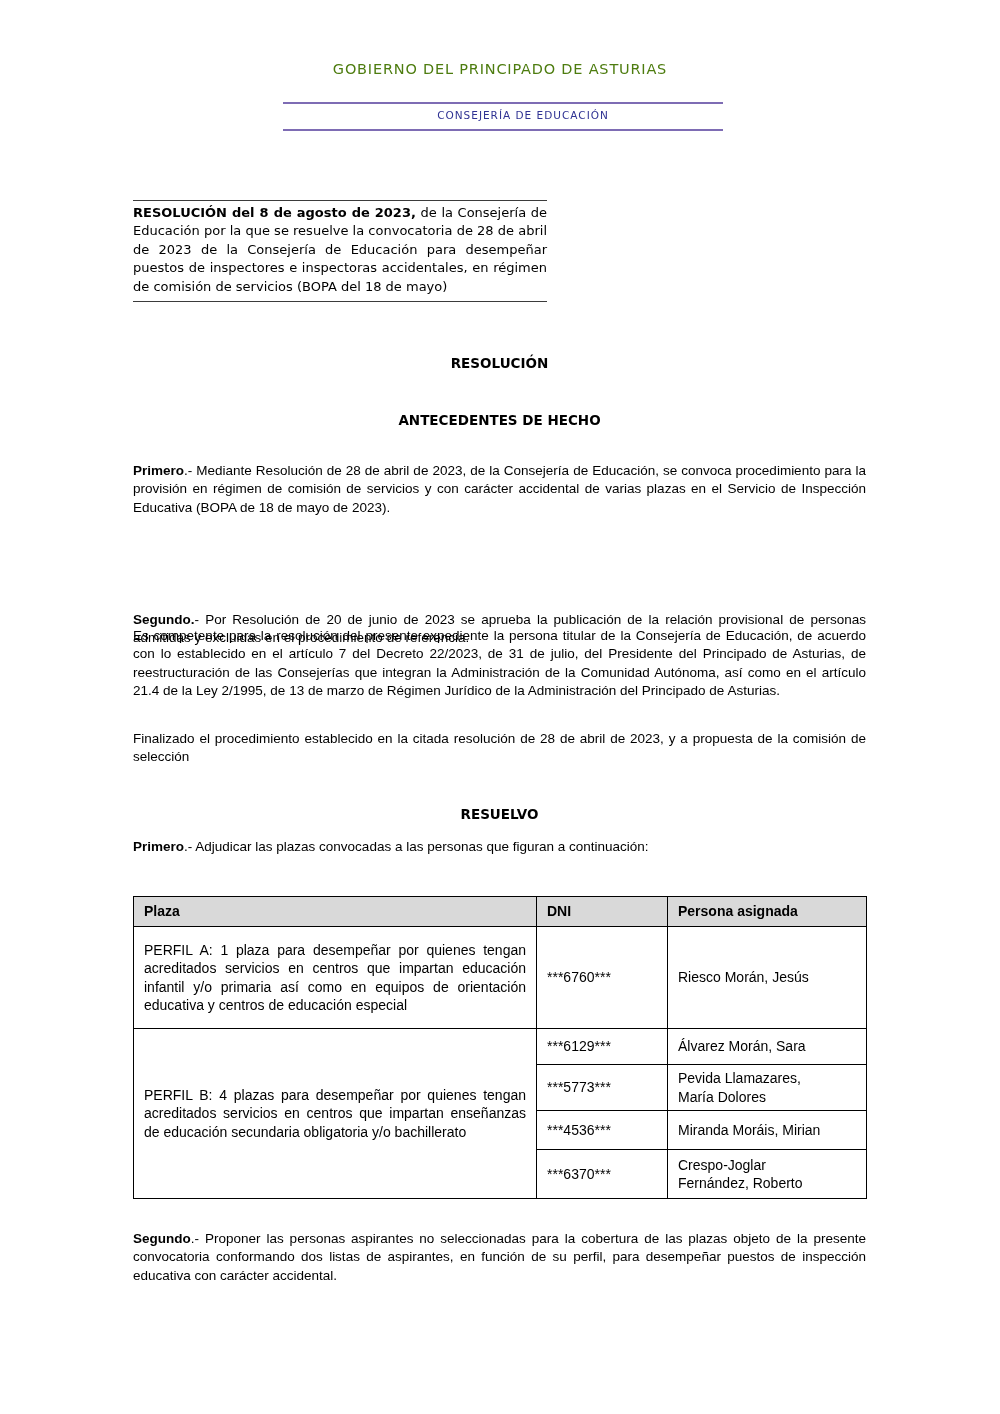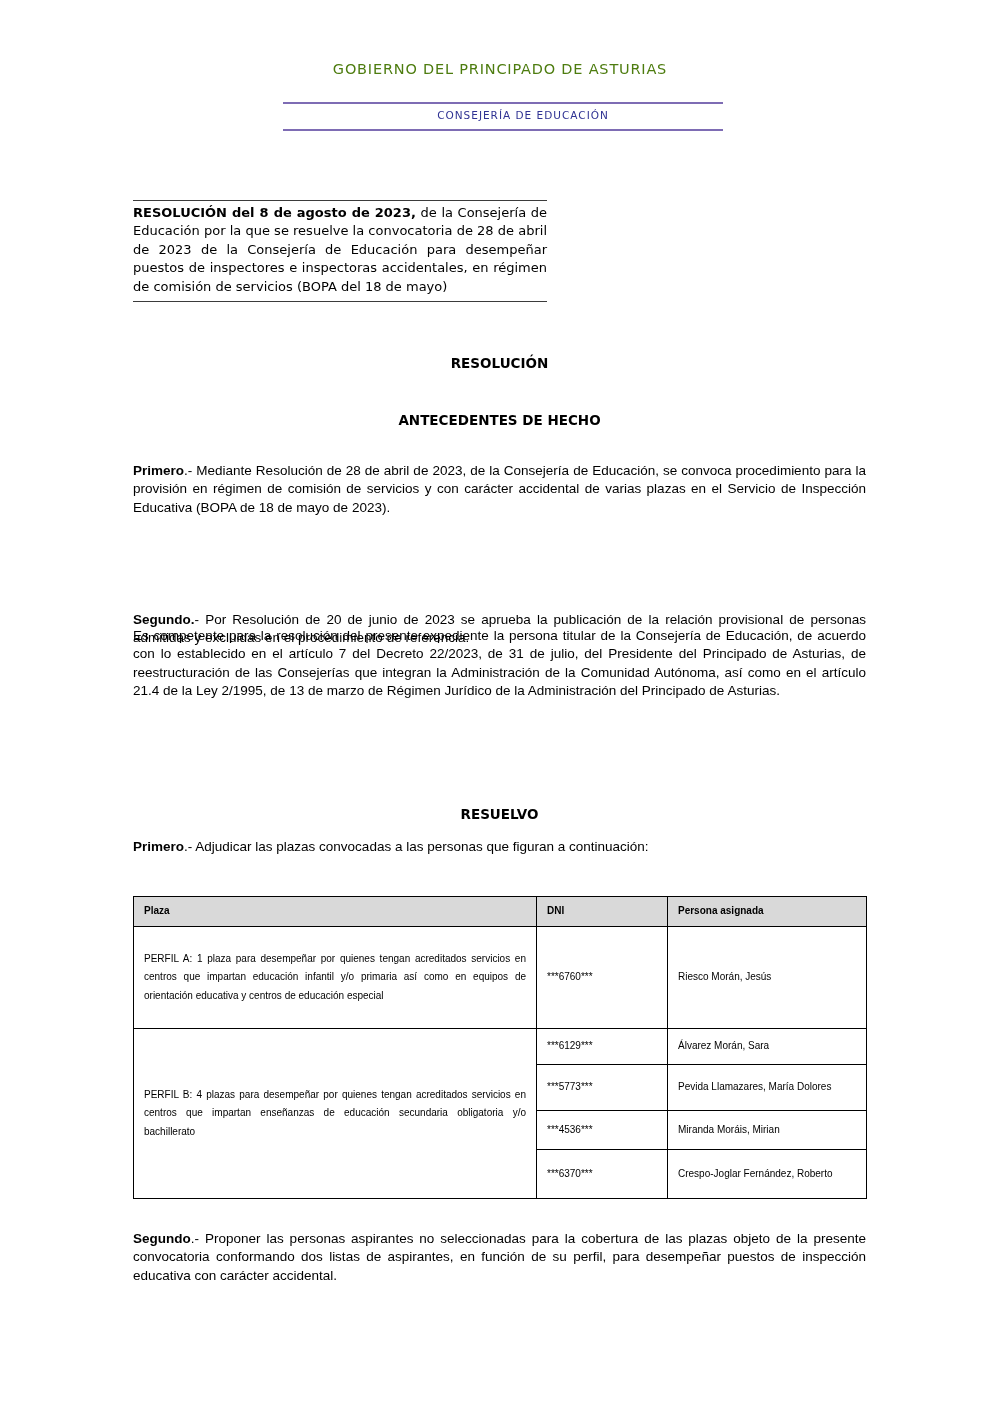--- a/index.html
+++ b/index.html
@@ -52,21 +52,21 @@
   .p-ant1 { top:462px; }
   .p-ant2 { top:563px;margin-top:48px; }
   .p-fund1{ top:627px; }
   .p-fund2{ top:730px; }
   .p-res1 { top:838px; text-align:left; }
   .p-res2 { top:1230px; }
   
   .doc-table {
     position:absolute; top:896px; left:133px; width:733px;
     border-collapse:collapse; table-layout:fixed;
-    font-size:10px; line-height:18.4px;
+    font-size:14px; line-height:18.4px;
   }
   .doc-table th, .doc-table td {
     border:1px solid #000; padding:4px 10px; vertical-align:middle;
     overflow:hidden;
   }
   .doc-table th {
     background:#d9d9d9; text-align:left; font-weight:bold; height:21px;
   }
   td.plaza { text-align:justify; }
   td.persona { padding-right:30px; }
@@ -91,20 +91,21 @@
   <div class="h h-resolucion">RESOLUCIÓN</div>
   <div class="h h-antecedentes">ANTECEDENTES DE HECHO</div>
 
   <p class="body-p p-ant1"><span class="bold">Primero</span><span>.- Mediante Resolución de 28 de abril de 2023, de la Consejería de Educación, se convoca procedimiento para la provisión en régimen de comisión de servicios y con carácter accidental de varias plazas en el Servicio de Inspección Educativa (BOPA de 18 de mayo de 2023).</span></p>
 
   <p class="body-p p-ant2"><span class="bold">Segundo.</span><span>- Por Resolución de 20 de junio de 2023 se aprueba la publicación de la relación provisional de personas admitidas y excluidas en el procedimiento de referencia.</span></p>
 
 
   <p class="body-p p-fund1">Es competente para la resolución del presente expediente la persona titular de la Consejería de Educación, de acuerdo con lo establecido en el artículo 7 del Decreto 22/2023, de 31 de julio, del Presidente del Principado de Asturias, de reestructuración de las Consejerías que integran la Administración de la Comunidad Autónoma, así como en el artículo 21.4 de la Ley 2/1995, de 13 de marzo de Régimen Jurídico de la Administración del Principado de Asturias.</p>
 
+  <p class="body-p p-fund2">Finalizado el procedimiento establecido en la citada resolución de 28 de abril de 2023, y a propuesta de la comisión de selección</p>
 
   <div class="h h-resuelvo">RESUELVO</div>
 
   <p class="body-p p-res1"><span class="bold">Primero</span><span>.- Adjudicar las plazas convocadas a las personas que figuran a continuación:</span></p>
 
   <table class="doc-table">
     <colgroup>
       <col style="width:403px">
       <col style="width:131px">
       <col style="width:199px">

